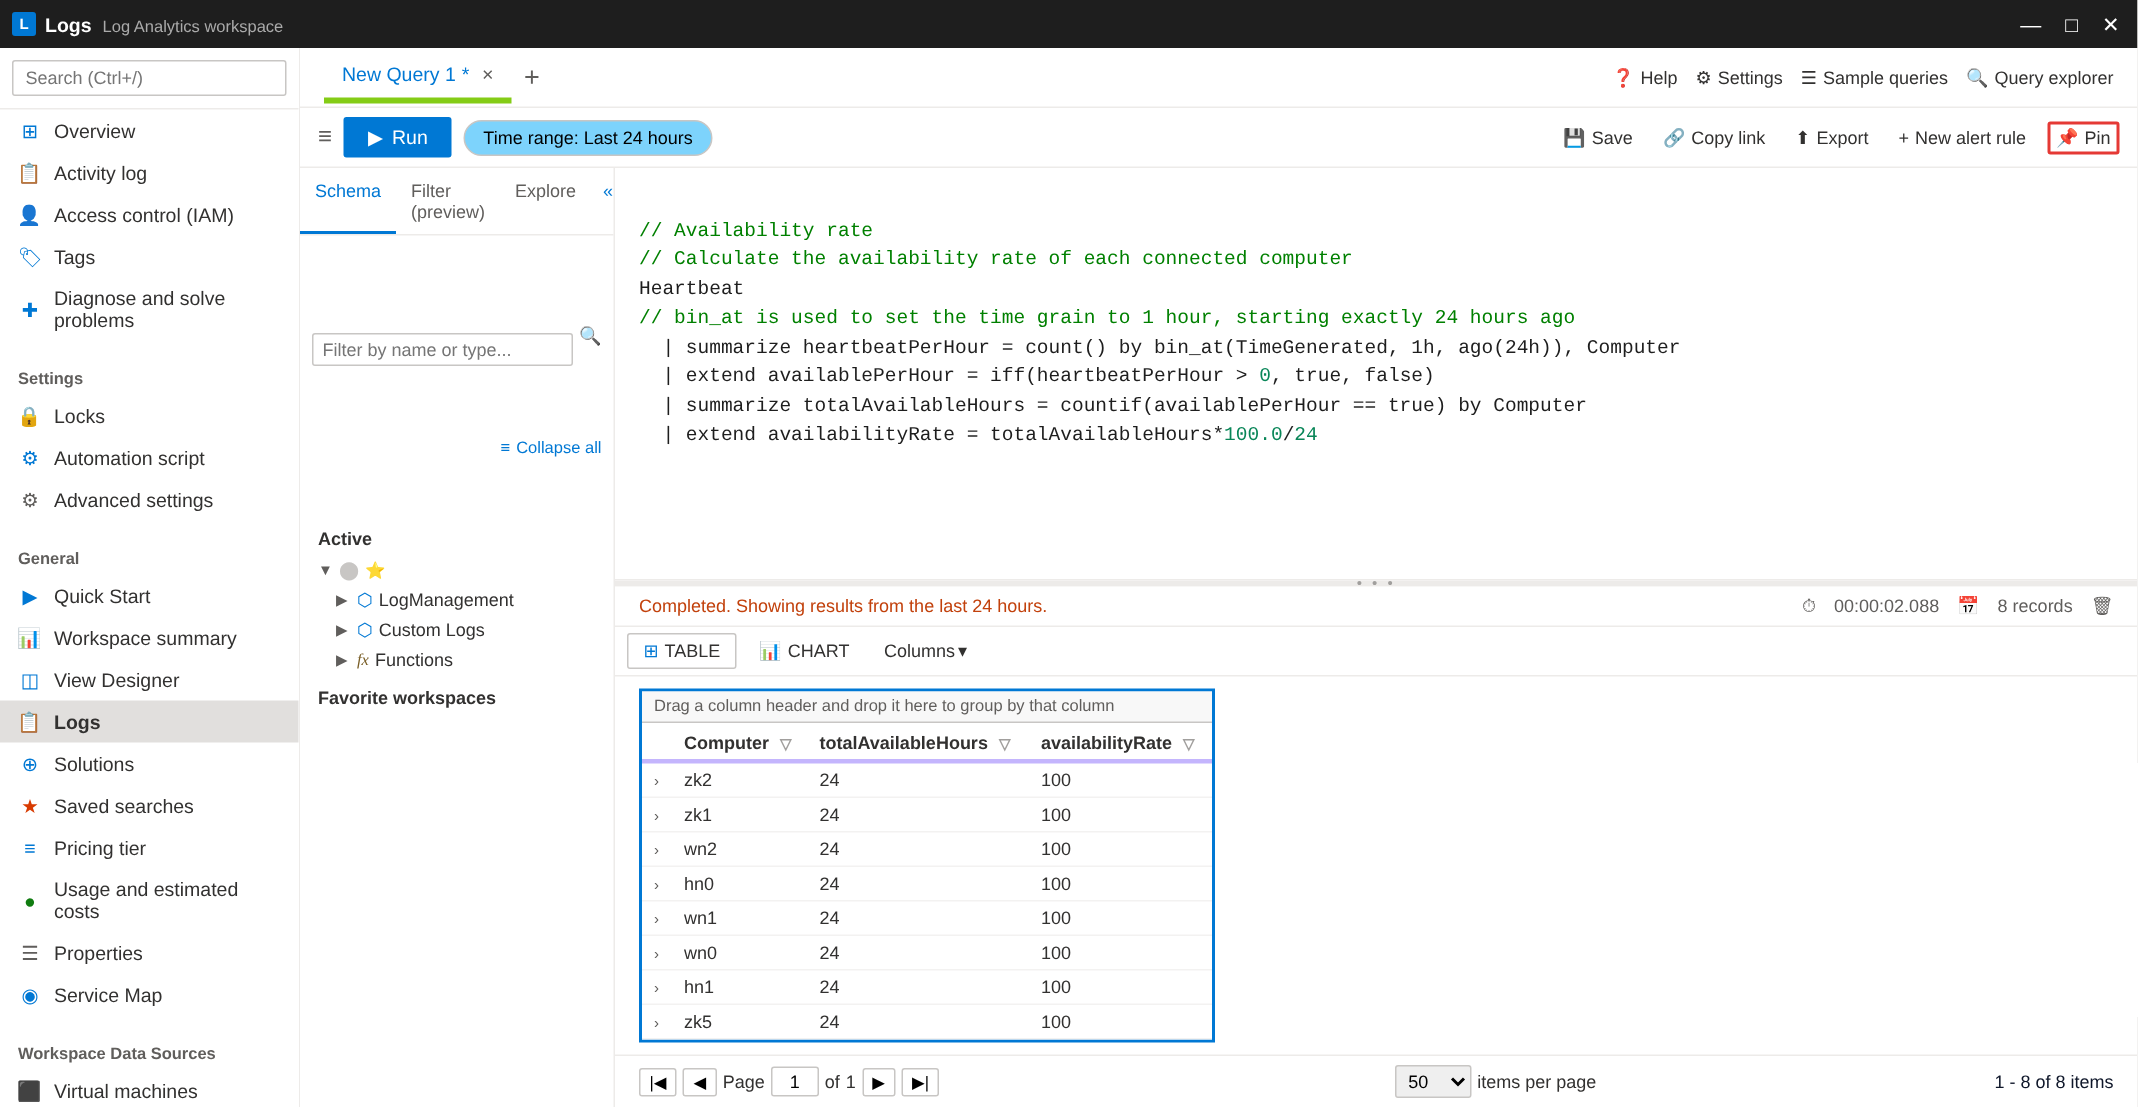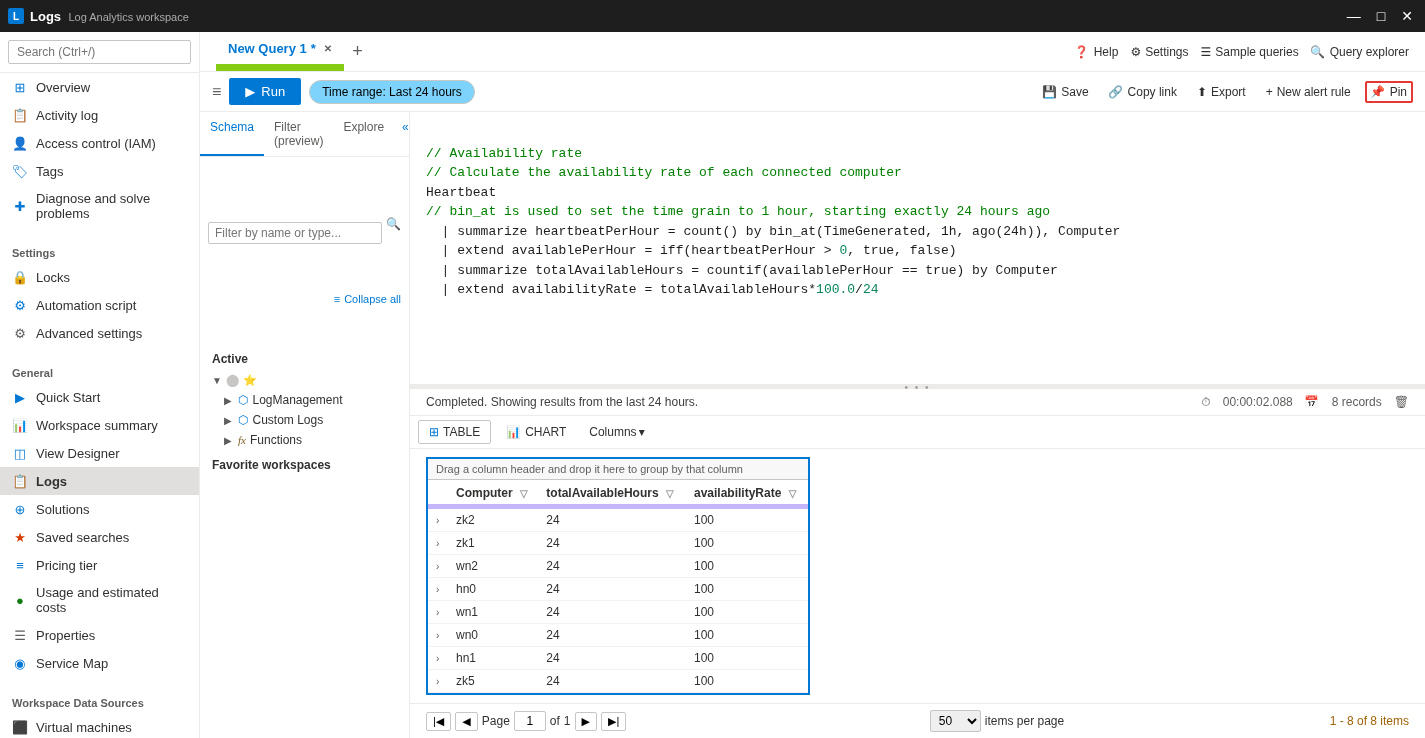--- a/index.html
+++ b/index.html
@@ -23,21 +23,21 @@
     .sidebar-item { display: flex; align-items: center; padding: 6px 12px; cursor: pointer; font-size: 13px; color: #323130; gap: 8px; }
     .sidebar-item.active { background: #e1dfdd; font-weight: 600; }
     .sidebar-item .si-icon { width: 16px; height: 16px; display: flex; align-items: center; justify-content: center; flex-shrink: 0; }
     .sidebar-divider { height: 1px; background: #edebe9; margin: 4px 0; }
 
     
     .content-area { flex: 1; display: flex; flex-direction: column; overflow: hidden; }
     .top-bar { background: #fff; border-bottom: 1px solid #edebe9; display: flex; align-items: center; justify-content: space-between; padding: 0 16px; height: 40px; }
     .top-bar-left { display: flex; align-items: center; gap: 4px; }
     .tab { padding: 8px 12px; font-size: 13px; cursor: pointer; border-bottom: 2px solid transparent; display: flex; align-items: center; gap: 4px; }
-    .tab.active { border-bottom: 7px solid #84cc16; color: #0078d4; font-weight: bold; }
+    .tab.active { border-bottom: 4px solid #84cc16; color: #0078d4; }
     .tab-close { font-size: 10px; color: #605e5c; margin-left: 4px; }
     .tab-add { font-size: 18px; color: #605e5c; cursor: pointer; padding: 0 4px; }
     .top-bar-right { display: flex; align-items: center; gap: 12px; font-size: 12px; color: #323130; }
     .top-bar-right-item { display: flex; align-items: center; gap: 4px; cursor: pointer; }
 
     
     .query-toolbar { background: #fff; border-bottom: 1px solid #edebe9; display: flex; align-items: center; padding: 6px 12px; gap: 8px; justify-content: space-between; }
     .toolbar-left { display: flex; align-items: center; gap: 8px; }
     .toolbar-right { display: flex; align-items: center; gap: 8px; }
     .btn-run { background: #0078d4; color: #fff; border: none; border-radius: 2px; padding: 6px 16px; font-size: 13px; cursor: pointer; display: flex; align-items: center; gap: 6px; }
@@ -69,44 +69,44 @@
     .code-editor { flex: 1; padding: 12px 16px; font-family: 'Consolas', 'Courier New', monospace; font-size: 13px; line-height: 1.5; overflow-y: auto; border-bottom: 1px solid #edebe9; color: #1e1e1e; white-space: pre; background: #fff; position: relative; }
     .code-comment { color: #008000; }
     .code-number { color: #098658; }
 
     .resize-handle { height: 4px; background: #edebe9; cursor: row-resize; display: flex; align-items: center; justify-content: center; }
     .resize-handle-dots { color: #a19f9d; font-size: 10px; letter-spacing: 2px; }
 
     
     .results-area { flex: 0 0 auto; display: flex; flex-direction: column; background: #fff; }
     .results-status { display: flex; align-items: center; justify-content: space-between; padding: 6px 16px; font-size: 12px; border-bottom: 1px solid #edebe9; }
-    .results-status-text { color: #404040; }
+    .results-status-text { color: #c2410c; }
     .results-status-right { display: flex; align-items: center; gap: 12px; color: #605e5c; }
     .results-tabs { display: flex; align-items: center; padding: 4px 8px; border-bottom: 1px solid #edebe9; gap: 4px; }
     .results-tab { padding: 4px 10px; font-size: 12px; cursor: pointer; display: flex; align-items: center; gap: 4px; border: 1px solid transparent; }
     .results-tab.active { background: #fff; border: 1px solid #c8c6c4; border-radius: 2px; }
     .columns-dropdown { display: flex; align-items: center; gap: 2px; font-size: 12px; cursor: pointer; padding: 4px 8px; }
 
     
     .results-table-container { padding: 8px 16px; overflow: auto; }
     .drag-hint { font-size: 11px; color: #605e5c; padding: 4px 8px; border: 2px solid #0078d4; margin-bottom: 2px; }
     .results-table { width: 380px; border-collapse: collapse; font-size: 12px; }
-    .results-table th { text-align: left; padding: 4px 8px; font-weight: 600; color: #323130; border-bottom: 5px solid #c4b5fd; white-space: nowrap; margin-top: 48px; }
+    .results-table th { text-align: left; padding: 4px 8px; font-weight: 600; color: #323130; border-bottom: 3px solid #c4b5fd; white-space: nowrap; margin-top: 48px; }
     .results-table th .filter-icon { color: #a19f9d; font-size: 10px; margin-left: 4px; }
     .results-table td { padding: 4px 8px; border-bottom: 1px solid #f3f2f1; color: #323130; }
     .expand-row { color: #605e5c; cursor: pointer; font-size: 10px; width: 12px; }
 
     
     .pagination { display: flex; align-items: center; justify-content: space-between; padding: 6px 16px; border-top: 1px solid #edebe9; font-size: 12px; }
     .pagination-left { display: flex; align-items: center; gap: 4px; }
     .pagination-left button { background: none; border: 1px solid #c8c6c4; border-radius: 2px; padding: 2px 6px; cursor: pointer; font-size: 11px; }
     .pagination-input { width: 32px; border: 1px solid #c8c6c4; text-align: center; padding: 2px 4px; border-radius: 2px; font-size: 12px; }
     .items-per-page { display: flex; align-items: center; gap: 4px; }
     .items-select { border: 1px solid #c8c6c4; border-radius: 2px; padding: 2px 4px; font-size: 12px; margin-left: 38px; }
-    .pagination-right { color: #a16207; }
+    .pagination-right { color: #0f172a; }
 
     
     ::-webkit-scrollbar { width: 6px; height: 6px; }
     ::-webkit-scrollbar-track { background: #f3f2f1; }
     ::-webkit-scrollbar-thumb { background: #c8c6c4; border-radius: 3px; }
 
     .icon-blue { color: #0078d4; }
     .icon-green { color: #107c10; }
     .icon-yellow { color: #d83b01; }
     .icon-grey { color: #605e5c; }

